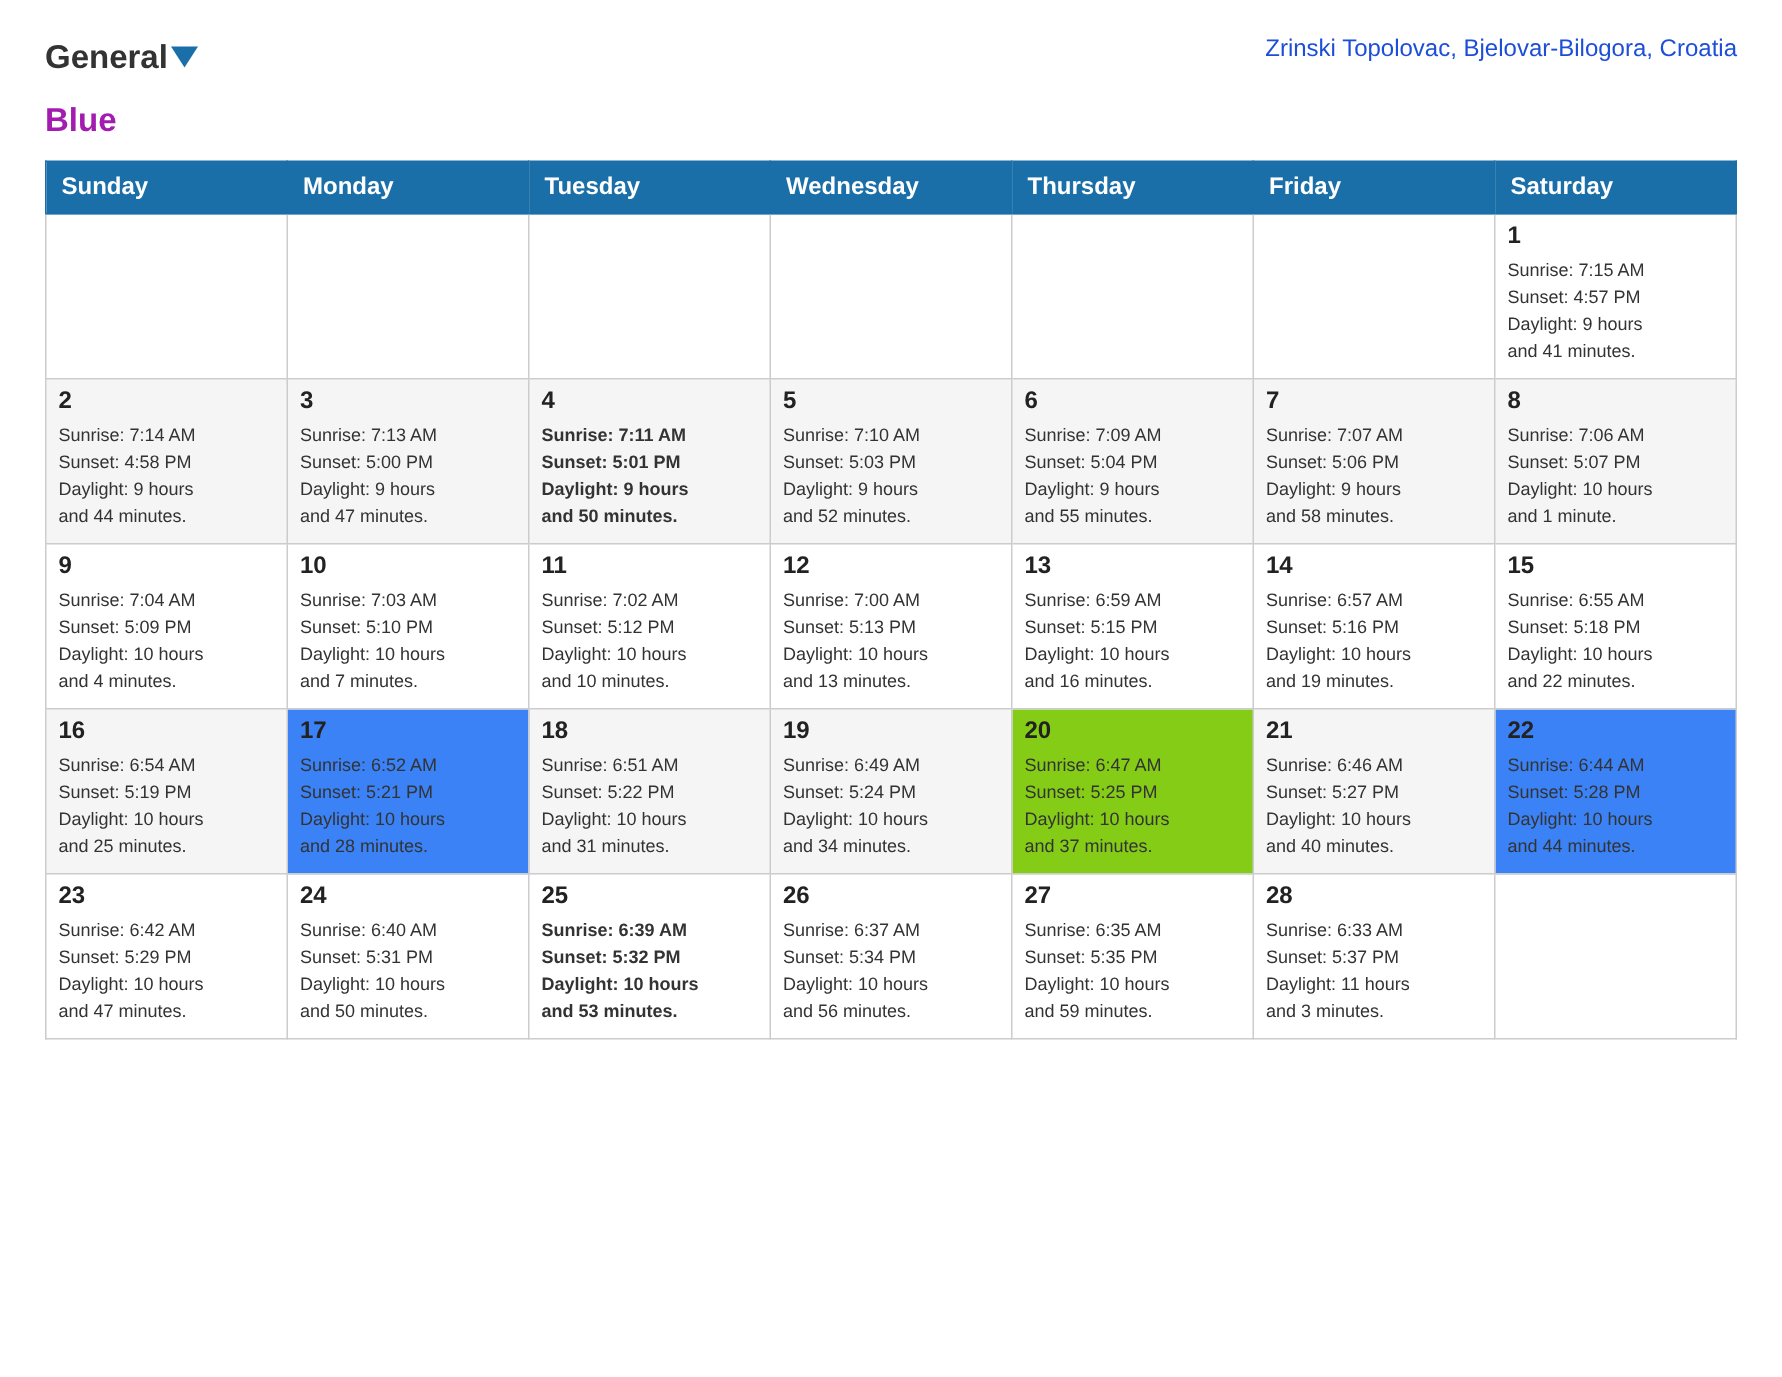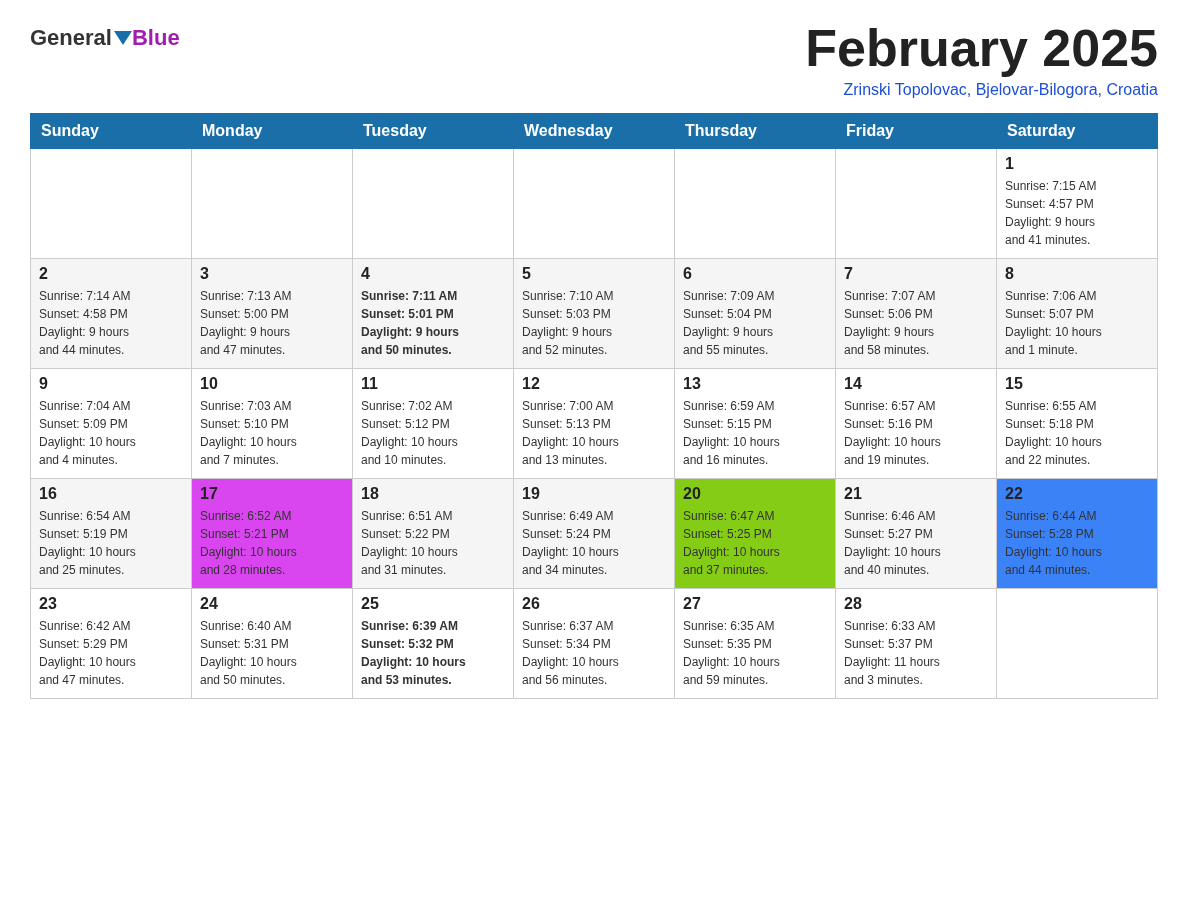--- a/index.html
+++ b/index.html
@@ -11,23 +11,24 @@
       min-height: 918px;
     }
     .header {
       display: flex;
       align-items: flex-start;
       justify-content: space-between;
       margin-bottom: 10px;
     }
     .logo {
       display: flex;
-      flex-direction: row;
+      flex-direction: column;
       align-items: flex-start;
       margin-top: 5px;
+      gap: 16px;
     }
     .logo-text {
       font-size: 22px;
       font-weight: bold;
       color: #333;
       display: flex;
       align-items: center;
     }
     .logo-general { color: #333; }
     .logo-triangle {
@@ -103,21 +104,20 @@
   <div class="logo">
     <div class="logo-text">
       <span class="logo-general">General</span>
         <span class="logo-triangle"></span>
     </div>
     <div>
       <span class="logo-blue">Blue</span>
     </div>
   </div>
   <div class="title-block">
-    <div class="month-title">February 2025</div>
     <div class="location">Zrinski Topolovac, Bjelovar-Bilogora, Croatia</div>
   </div>
 </div>
 
 <table class="calendar-table">
   <thead>
     <tr>
     <th>Sunday</th>
         <th>Monday</th>
         <th>Tuesday</th>
@@ -246,21 +246,21 @@
         </td>
       </tr>
       <tr style="background-color: rgb(245, 245, 245);">
         <td style="background-color: rgb(245, 245, 245);">
           <div class="day-number">16</div>
           <div class="day-info" style="white-space: pre-line;">Sunrise: 6:54 AM
 Sunset: 5:19 PM
 Daylight: 10 hours
 and 25 minutes.</div>
         </td>
-        <td style="background-color: #d946ef;">
+        <td style="background-color: #3b82f6;">
           <div class="day-number">17</div>
           <div class="day-info" style="white-space: pre-line;">Sunrise: 6:52 AM
 Sunset: 5:21 PM
 Daylight: 10 hours
 and 28 minutes.</div>
         </td>
         <td style="background-color: rgb(245, 245, 245);">
           <div class="day-number">18</div>
           <div class="day-info" style="white-space: pre-line;">Sunrise: 6:51 AM
 Sunset: 5:22 PM

